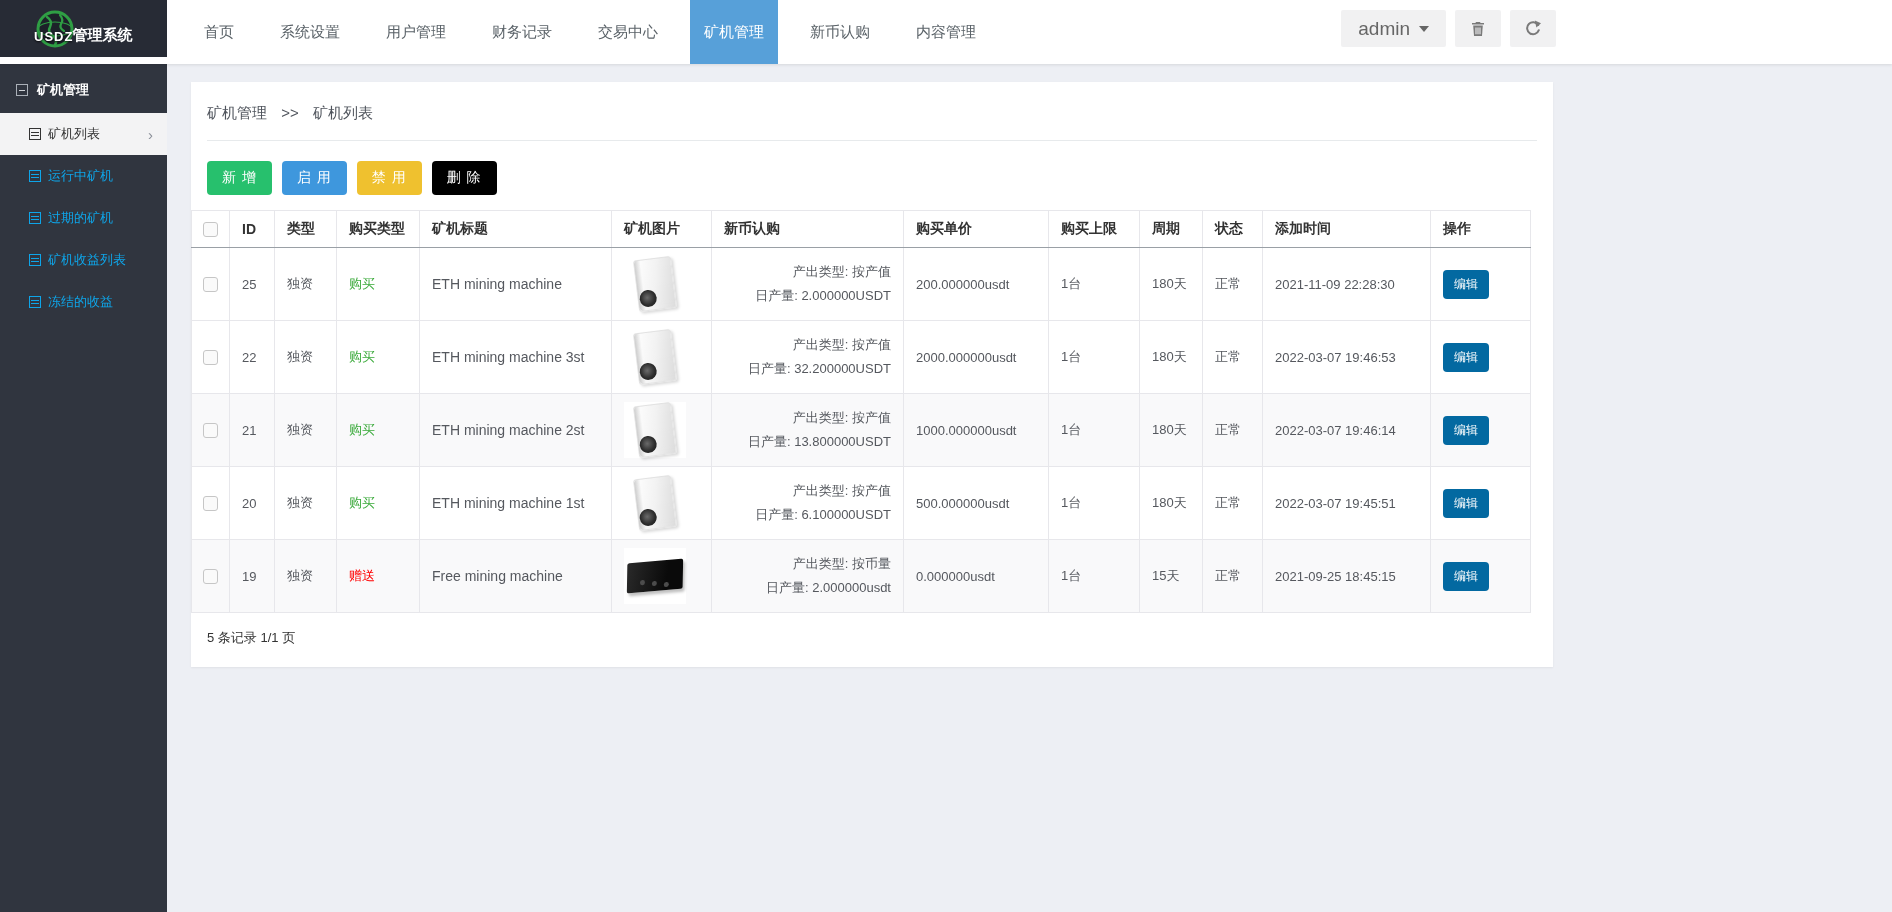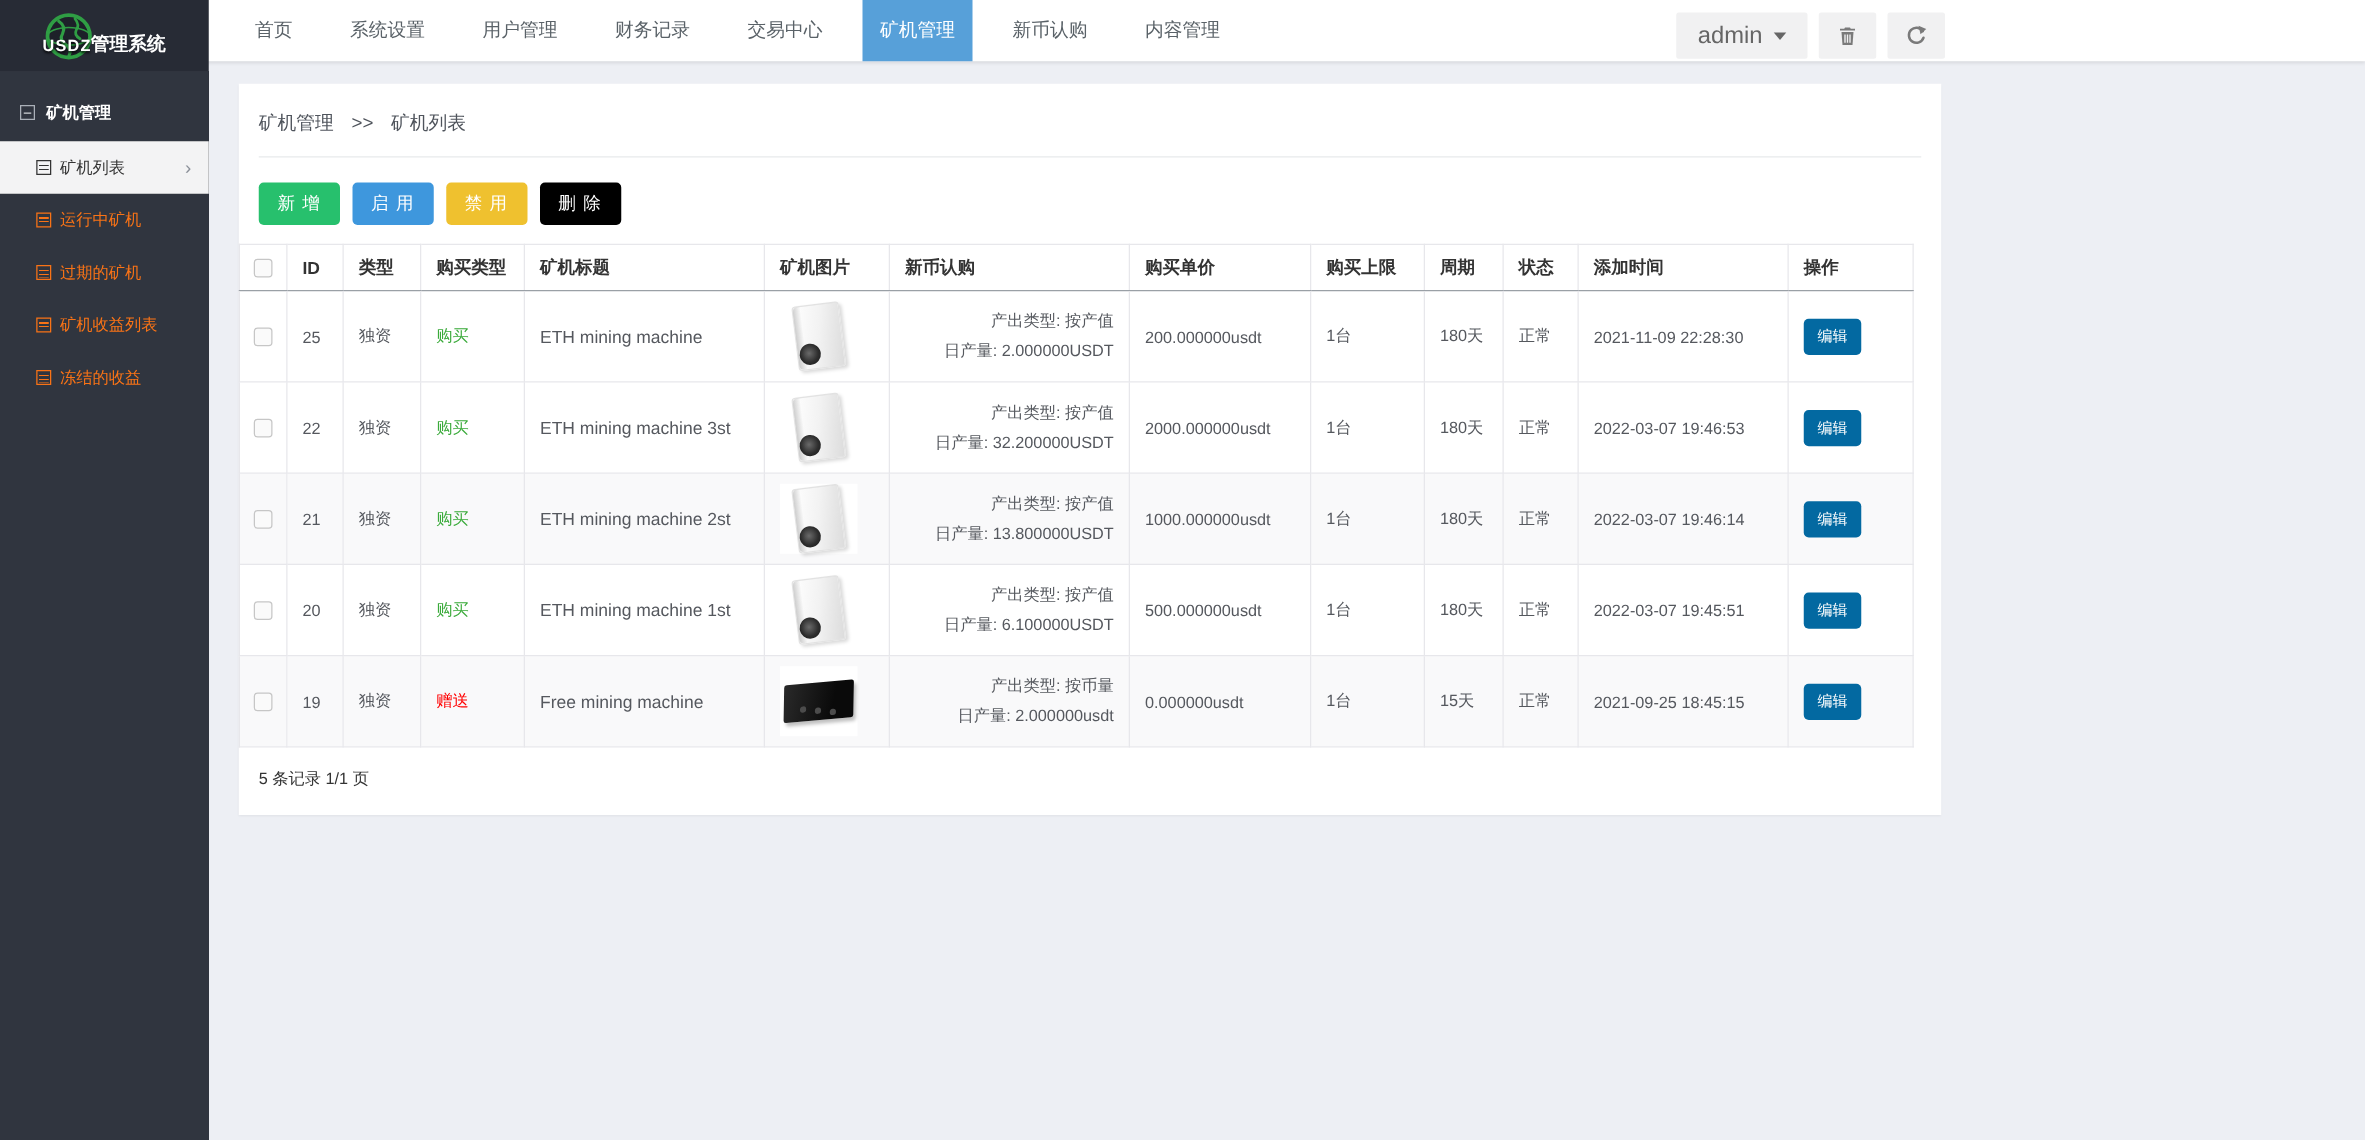--- a/index.html
+++ b/index.html
@@ -1,38 +1,38 @@
 <!DOCTYPE html>
 <html><head>
 <meta charset="utf-8">
 <style>
   * { margin:0; padding:0; box-sizing:border-box; }
   html,body { width:1892px; height:912px; overflow:hidden; font-family:"Liberation Sans", sans-serif; background:#edeff4; }
 
   
-  .navbar { position:relative; height:49px; background:#fff; display:flex; box-shadow:0 1px 3px rgba(0,0,0,.10); z-index:5; }
+  .navbar { position:relative; height:64px; background:#fff; display:flex; box-shadow:0 1px 3px rgba(0,0,0,.10); z-index:5; }
   .logo { width:167px; height:57px; background:#272b35; display:flex; align-items:center; justify-content:center; position:relative; flex:none; }
   .logo svg { flex:none; }
   .logo-usdz { position:absolute; left:34px; bottom:13px; color:#fff; font-weight:bold; font-size:13px; letter-spacing:1px; text-shadow:0 1px 2px rgba(0,0,0,.85); }
   .logo-title { color:#fff; font-size:15px; font-weight:bold; margin-left:-2px; margin-top:14px; }
   .main-nav { display:flex; align-items:stretch; margin-left:14px; }
   .nav-item { display:flex; align-items:center; padding:0 14px; margin:0 9px; font-size:15px; color:#5a6268; cursor:pointer; white-space:nowrap; }
   .nav-item.active { color:#fff; margin:0 9px; }
   .nav-right { position:absolute; right:336px; top:0; height:57px; display:flex; align-items:center; gap:9px; }
   .user-btn { height:37px; padding:0 17px; background:#f1f1f2; border:none; color:#666; font-size:19px; display:flex; align-items:center; gap:9px; cursor:pointer; border-radius:2px; }
   .caret { width:0; height:0; border-left:5px solid transparent; border-right:5px solid transparent; border-top:6px solid #666; display:inline-block; }
   .icon-btn { width:46px; height:37px; background:#f1f1f2; border:none; display:flex; align-items:center; justify-content:center; cursor:pointer; border-radius:2px; }
 
   
   .sidebar { position:fixed; left:0; top:57px; bottom:0; width:167px; background:#30353f; z-index:4; }
   .side-section { padding:24px 16px 14px; color:#fff; font-weight:bold; font-size:13px; display:flex; align-items:center; gap:9px; cursor:pointer; }
   .minus-box { width:12px; height:12px; border:1px solid #aab0b8; position:relative; flex:none; }
   .minus-box::after { content:""; position:absolute; left:2px; right:2px; top:5px; height:1px; background:#cfd3d8; }
   .side-list { list-style:none; }
-  .side-item { padding:12px 14px 12px 29px; color:#f97316; font-size:13px; display:flex; align-items:center; gap:7px; cursor:pointer; }
+  .side-item { padding:12px 14px 12px 29px; color:#0ea5e9; font-size:13px; display:flex; align-items:center; gap:7px; cursor:pointer; }
   .side-item .list-icon { width:12px; height:12px; border:1px solid currentColor; background:repeating-linear-gradient(0deg, currentColor, currentColor 1px, transparent 1px, transparent 3px); background-clip:content-box; padding:1px; flex:none; }
   .side-item .chev { margin-left:auto; color:#8a8f98; font-size:15px; line-height:1; display:none; }
   .side-item.active { background:#f3f3f4; color:#333; }
   .side-item.active .chev { display:block; }
 
   
   .main { margin-left:167px; padding:18px 0 0 24px; min-height:855px; }
   .card { width:1362px; background:#fff; box-shadow:0 1px 2px rgba(0,0,0,.06); padding-bottom:20px; }
   .breadcrumb { padding:22px 16px 17px; font-size:15px; color:#4f545c; }
   .breadcrumb span { margin-right:10px; }

